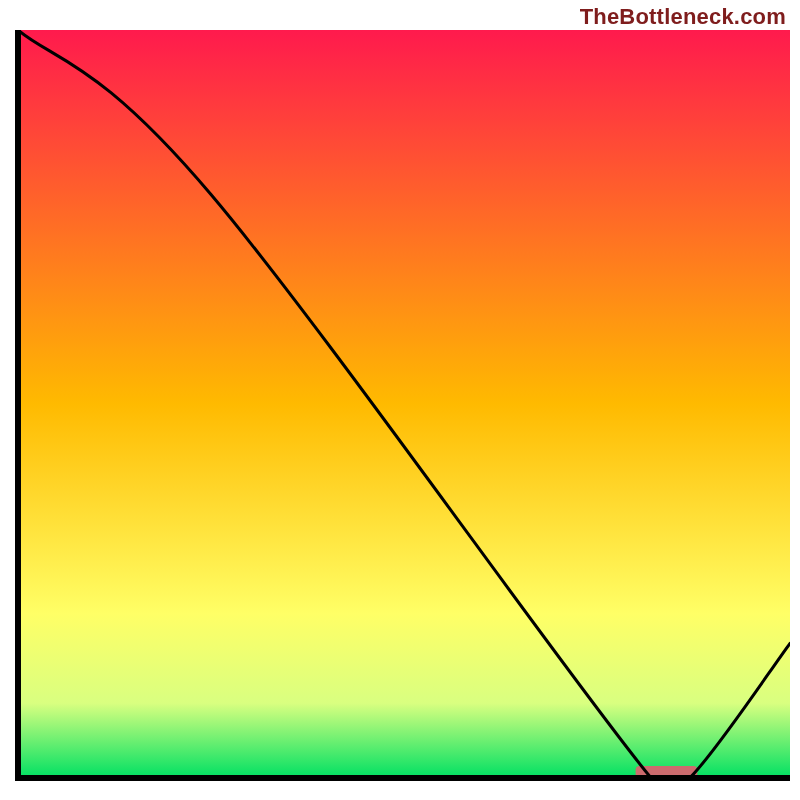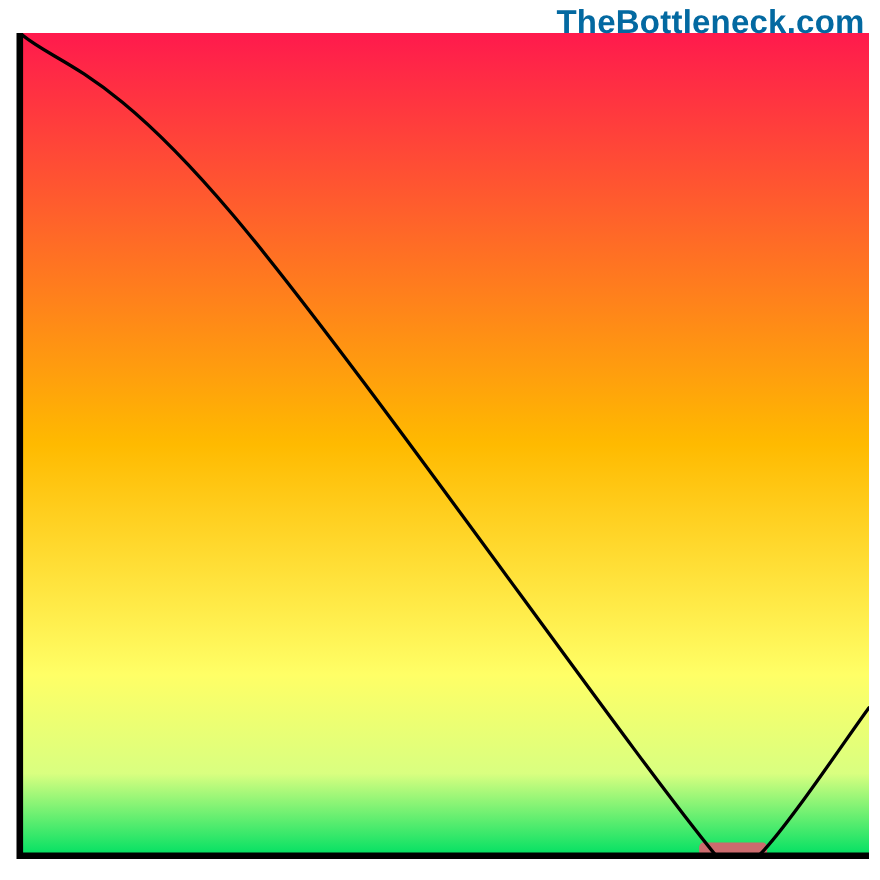--- a/index.html
+++ b/index.html
@@ -13,23 +13,23 @@
   }
   .container {
     position: relative;
     width: 800px;
     height: 800px;
   }
   .watermark {
     position: absolute;
     top: 4px;
     right: 14px;
-    font-size: 30px;
+    font-size: 22px;
     font-weight: 600;
-    color: #0369a1;
+    color: #7f1d1d;
     letter-spacing: 0.2px;
   }
   svg {
     position: absolute;
     top: 0;
     left: 0;
   }
 </style>
 </head>
 <body>

